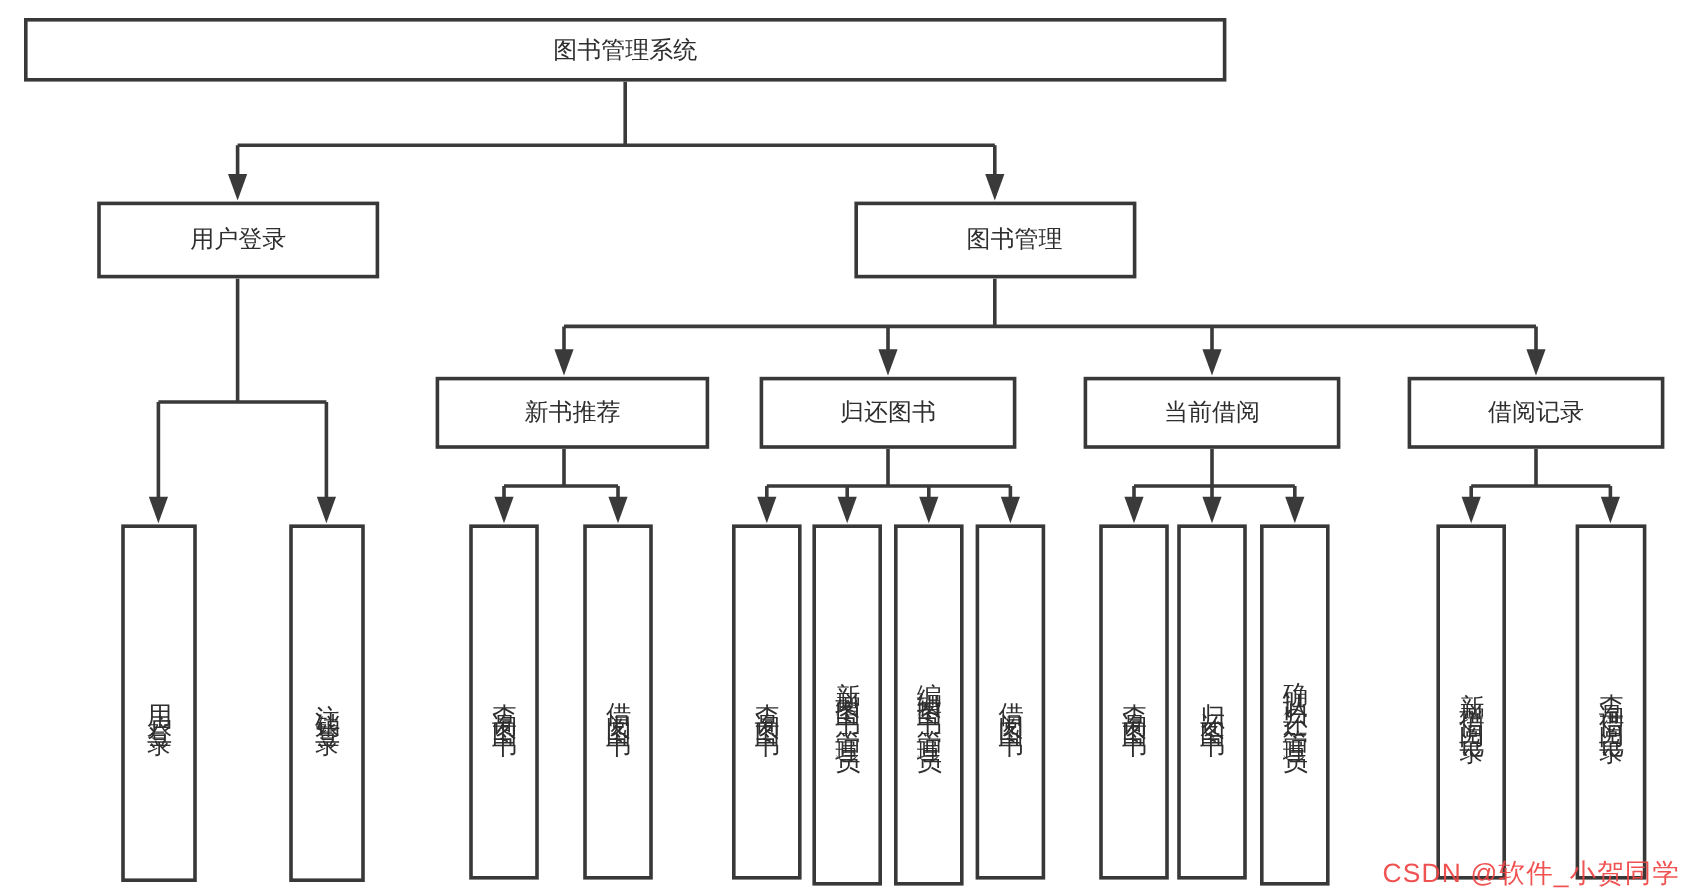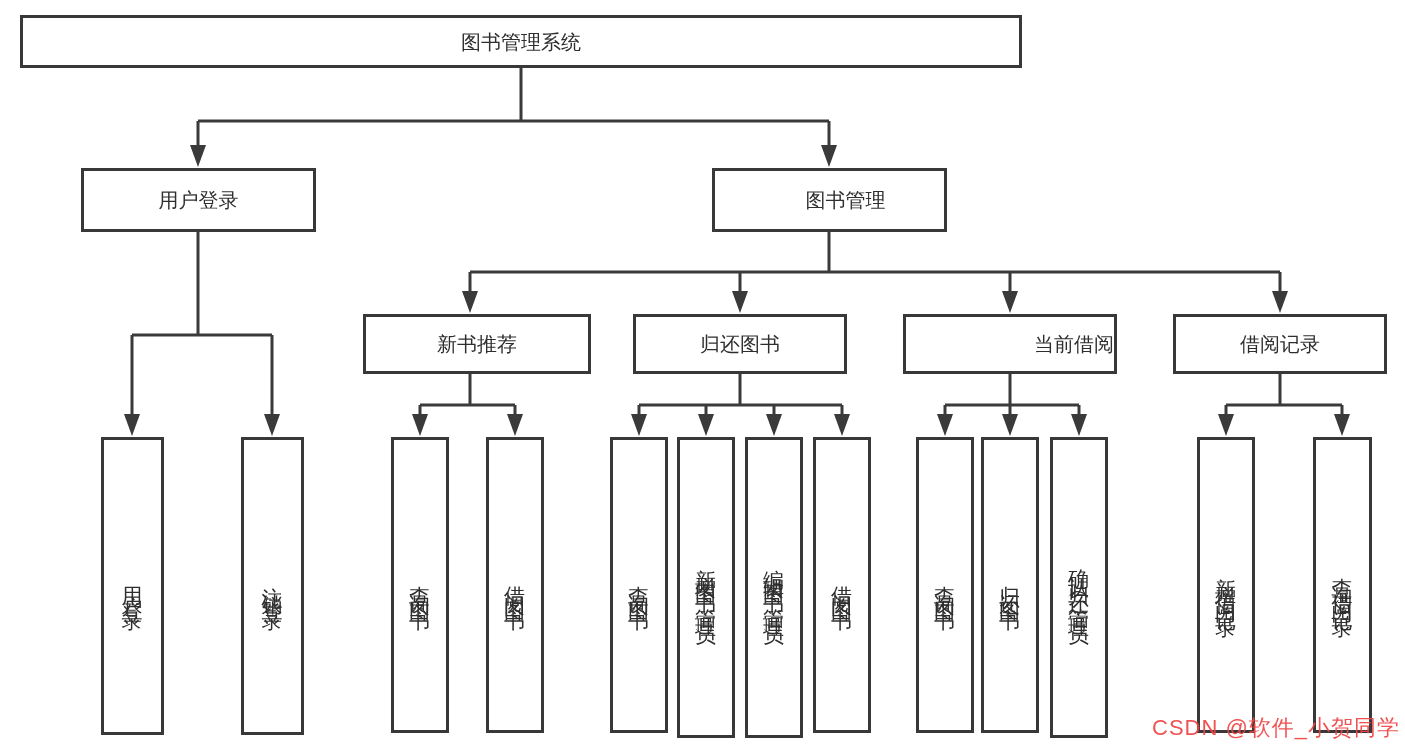--- a/index.html
+++ b/index.html
@@ -113,21 +113,21 @@
   <div class="box" style="left:712px; top:168px; width:235px; height:64px;padding-left:32px;">
     <span>图书管理</span>
   </div>
 
   <div class="box" style="left:363px; top:314px; width:228px; height:60px;">
     <span>新书推荐</span>
   </div>
   <div class="box" style="left:633px; top:314px; width:214px; height:60px;">
     <span>归还图书</span>
   </div>
-  <div class="box" style="left:903px; top:314px; width:214px; height:60px;justify-content:flex-end;">
+  <div class="box" style="left:903px; top:314px; width:214px; height:60px;">
     <span>当前借阅</span>
   </div>
   <div class="box" style="left:1173px; top:314px; width:214px; height:60px;">
     <span>借阅记录</span>
   </div>
 
   <div class="box v" style="left:101px; top:437px; width:63px; height:298px;">
     <span>用户登录</span>
   </div>
   <div class="box v" style="left:241px; top:437px; width:63px; height:298px;">

